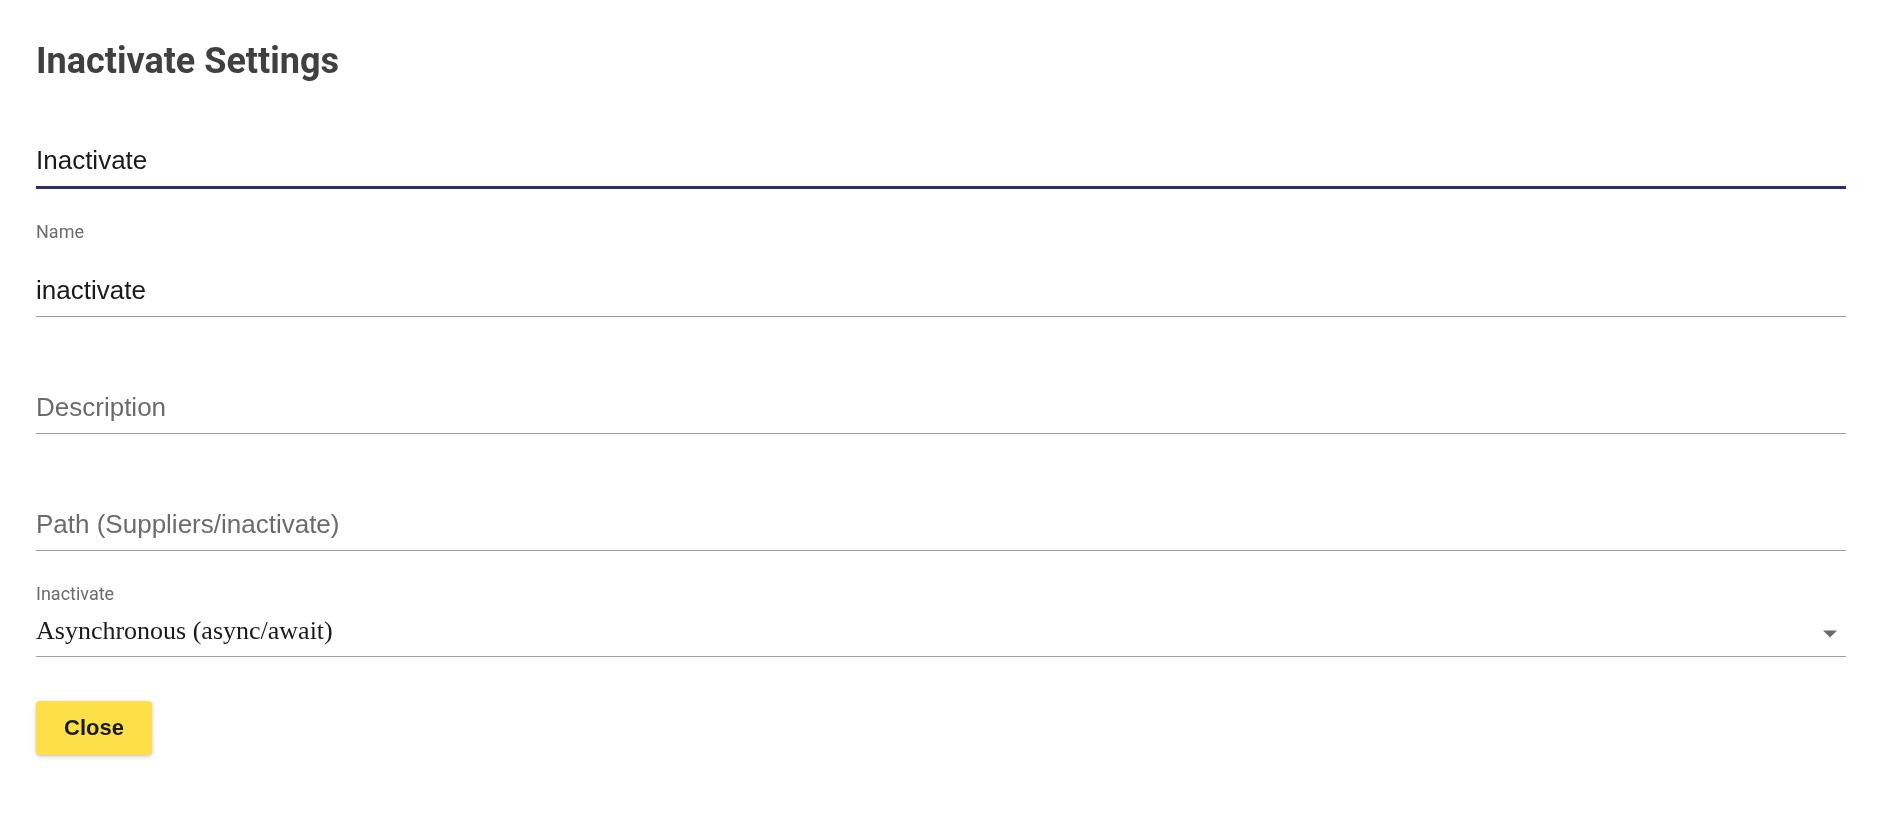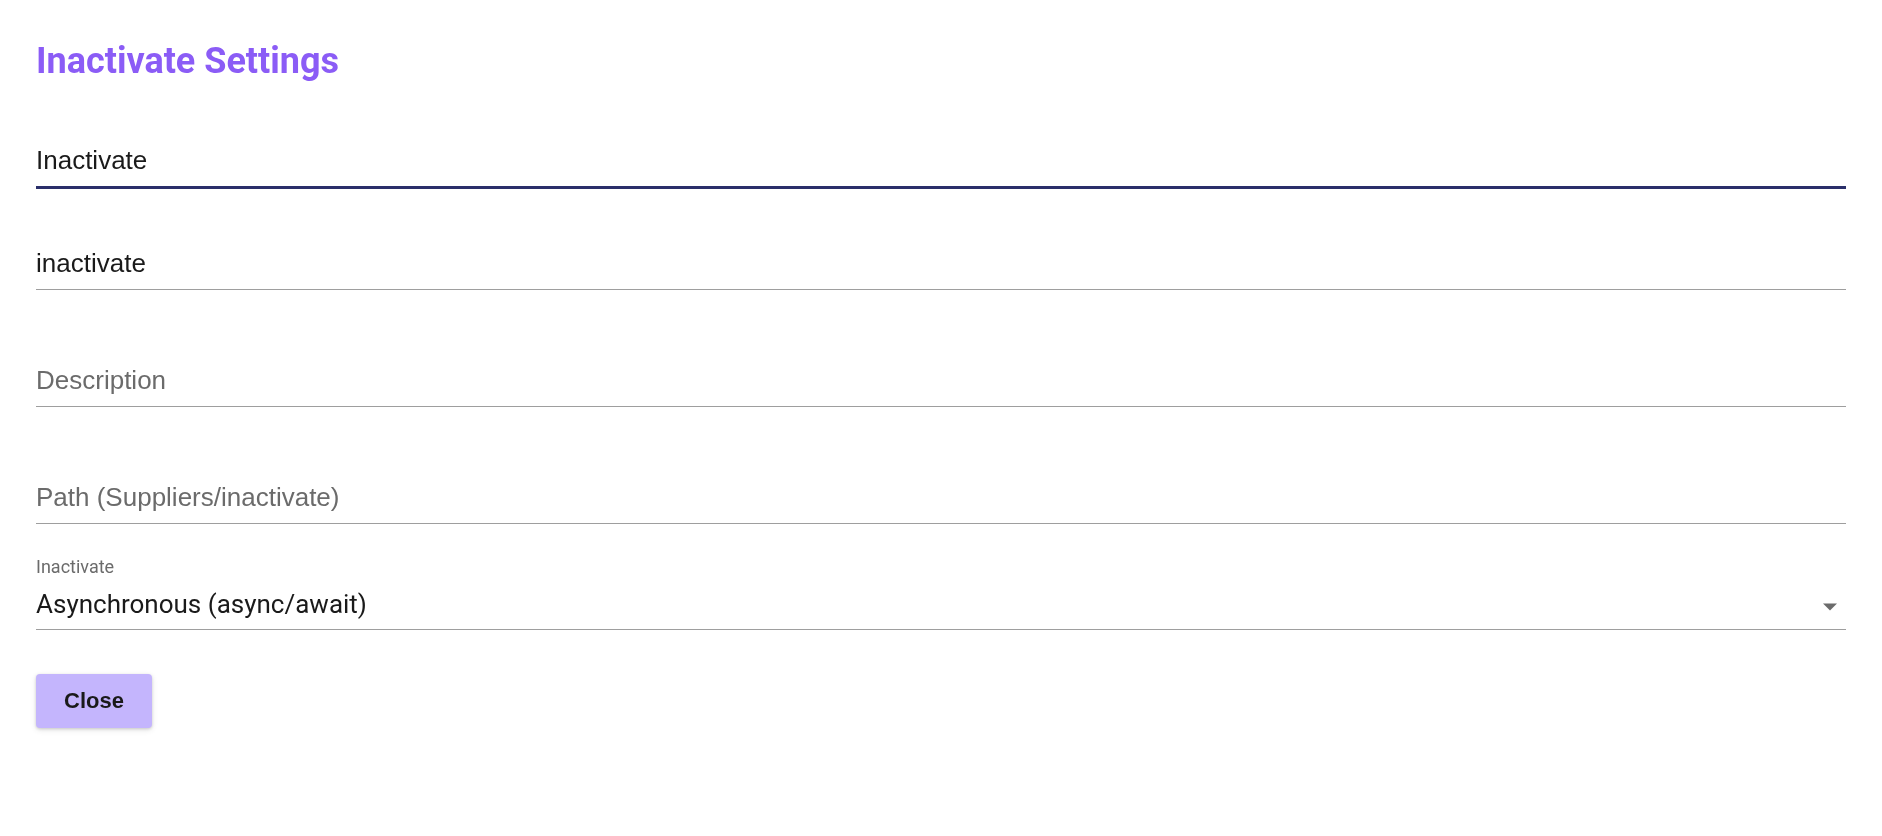--- a/index.html
+++ b/index.html
@@ -9,21 +9,21 @@
     }
     body {
       font-family: -apple-system, BlinkMacSystemFont, "Segoe UI", Roboto, "Helvetica Neue", Arial, sans-serif;
       background: #ffffff;
       padding: 40px 36px;
       color: #1a1a1a;
     }
     .page-title {
       font-size: 36px;
       font-weight: 700;
-      color: #8b5cf6;
+      color: #404040;
       margin-bottom: 36px;
     }
     .form-field {
       margin-bottom: 32px;
       position: relative;
     }
     .field-label {
       font-size: 18px;
       color: #6b6b6b;
       display: block;
@@ -64,58 +64,60 @@
       border: none;
       border-bottom: 1px solid #9e9e9e;
       font-size: 26px;
       padding: 6px 30px 10px 0;
       outline: none;
       background: transparent;
       color: #1a1a1a;
       appearance: none;
       -webkit-appearance: none;
       cursor: pointer;
+      font-family: Liberation Serif, serif;
     }
     .select-caret {
       position: absolute;
       right: 8px;
       top: 50%;
       transform: translateY(-50%);
       pointer-events: none;
     }
     .select-caret svg {
       width: 16px;
       height: 10px;
       fill: #6b6b6b;
     }
     .button-row {
       margin-top: 44px;
     }
     .close-button {
-      background: #c4b5fd;
+      background: #fde047;
       border: none;
       border-radius: 4px;
       padding: 14px 28px;
       font-size: 22px;
       font-weight: 600;
       color: #1a1a1a;
       cursor: pointer;
       box-shadow: 0 1px 3px rgba(0,0,0,0.15), 0 2px 6px rgba(0,0,0,0.1);
     }
   </style>
 </head>
 <body>
 
 <h1 class="page-title">Inactivate Settings</h1>
 
 <div class="form-field">
   <input type="text" class="field-input focused" value="Inactivate" style="">
 </div>
 
 <div class="form-field">
+  <label class="field-label">Name</label>
   <input type="text" class="field-input" value="inactivate" style="">
 </div>
 
 <div class="form-field no-label">
   <input type="text" class="field-input placeholder-only" placeholder="Description" style="">
 </div>
 
 <div class="form-field no-label">
   <input type="text" class="field-input placeholder-only" placeholder="Path (Suppliers/inactivate)" style="">
 </div>

